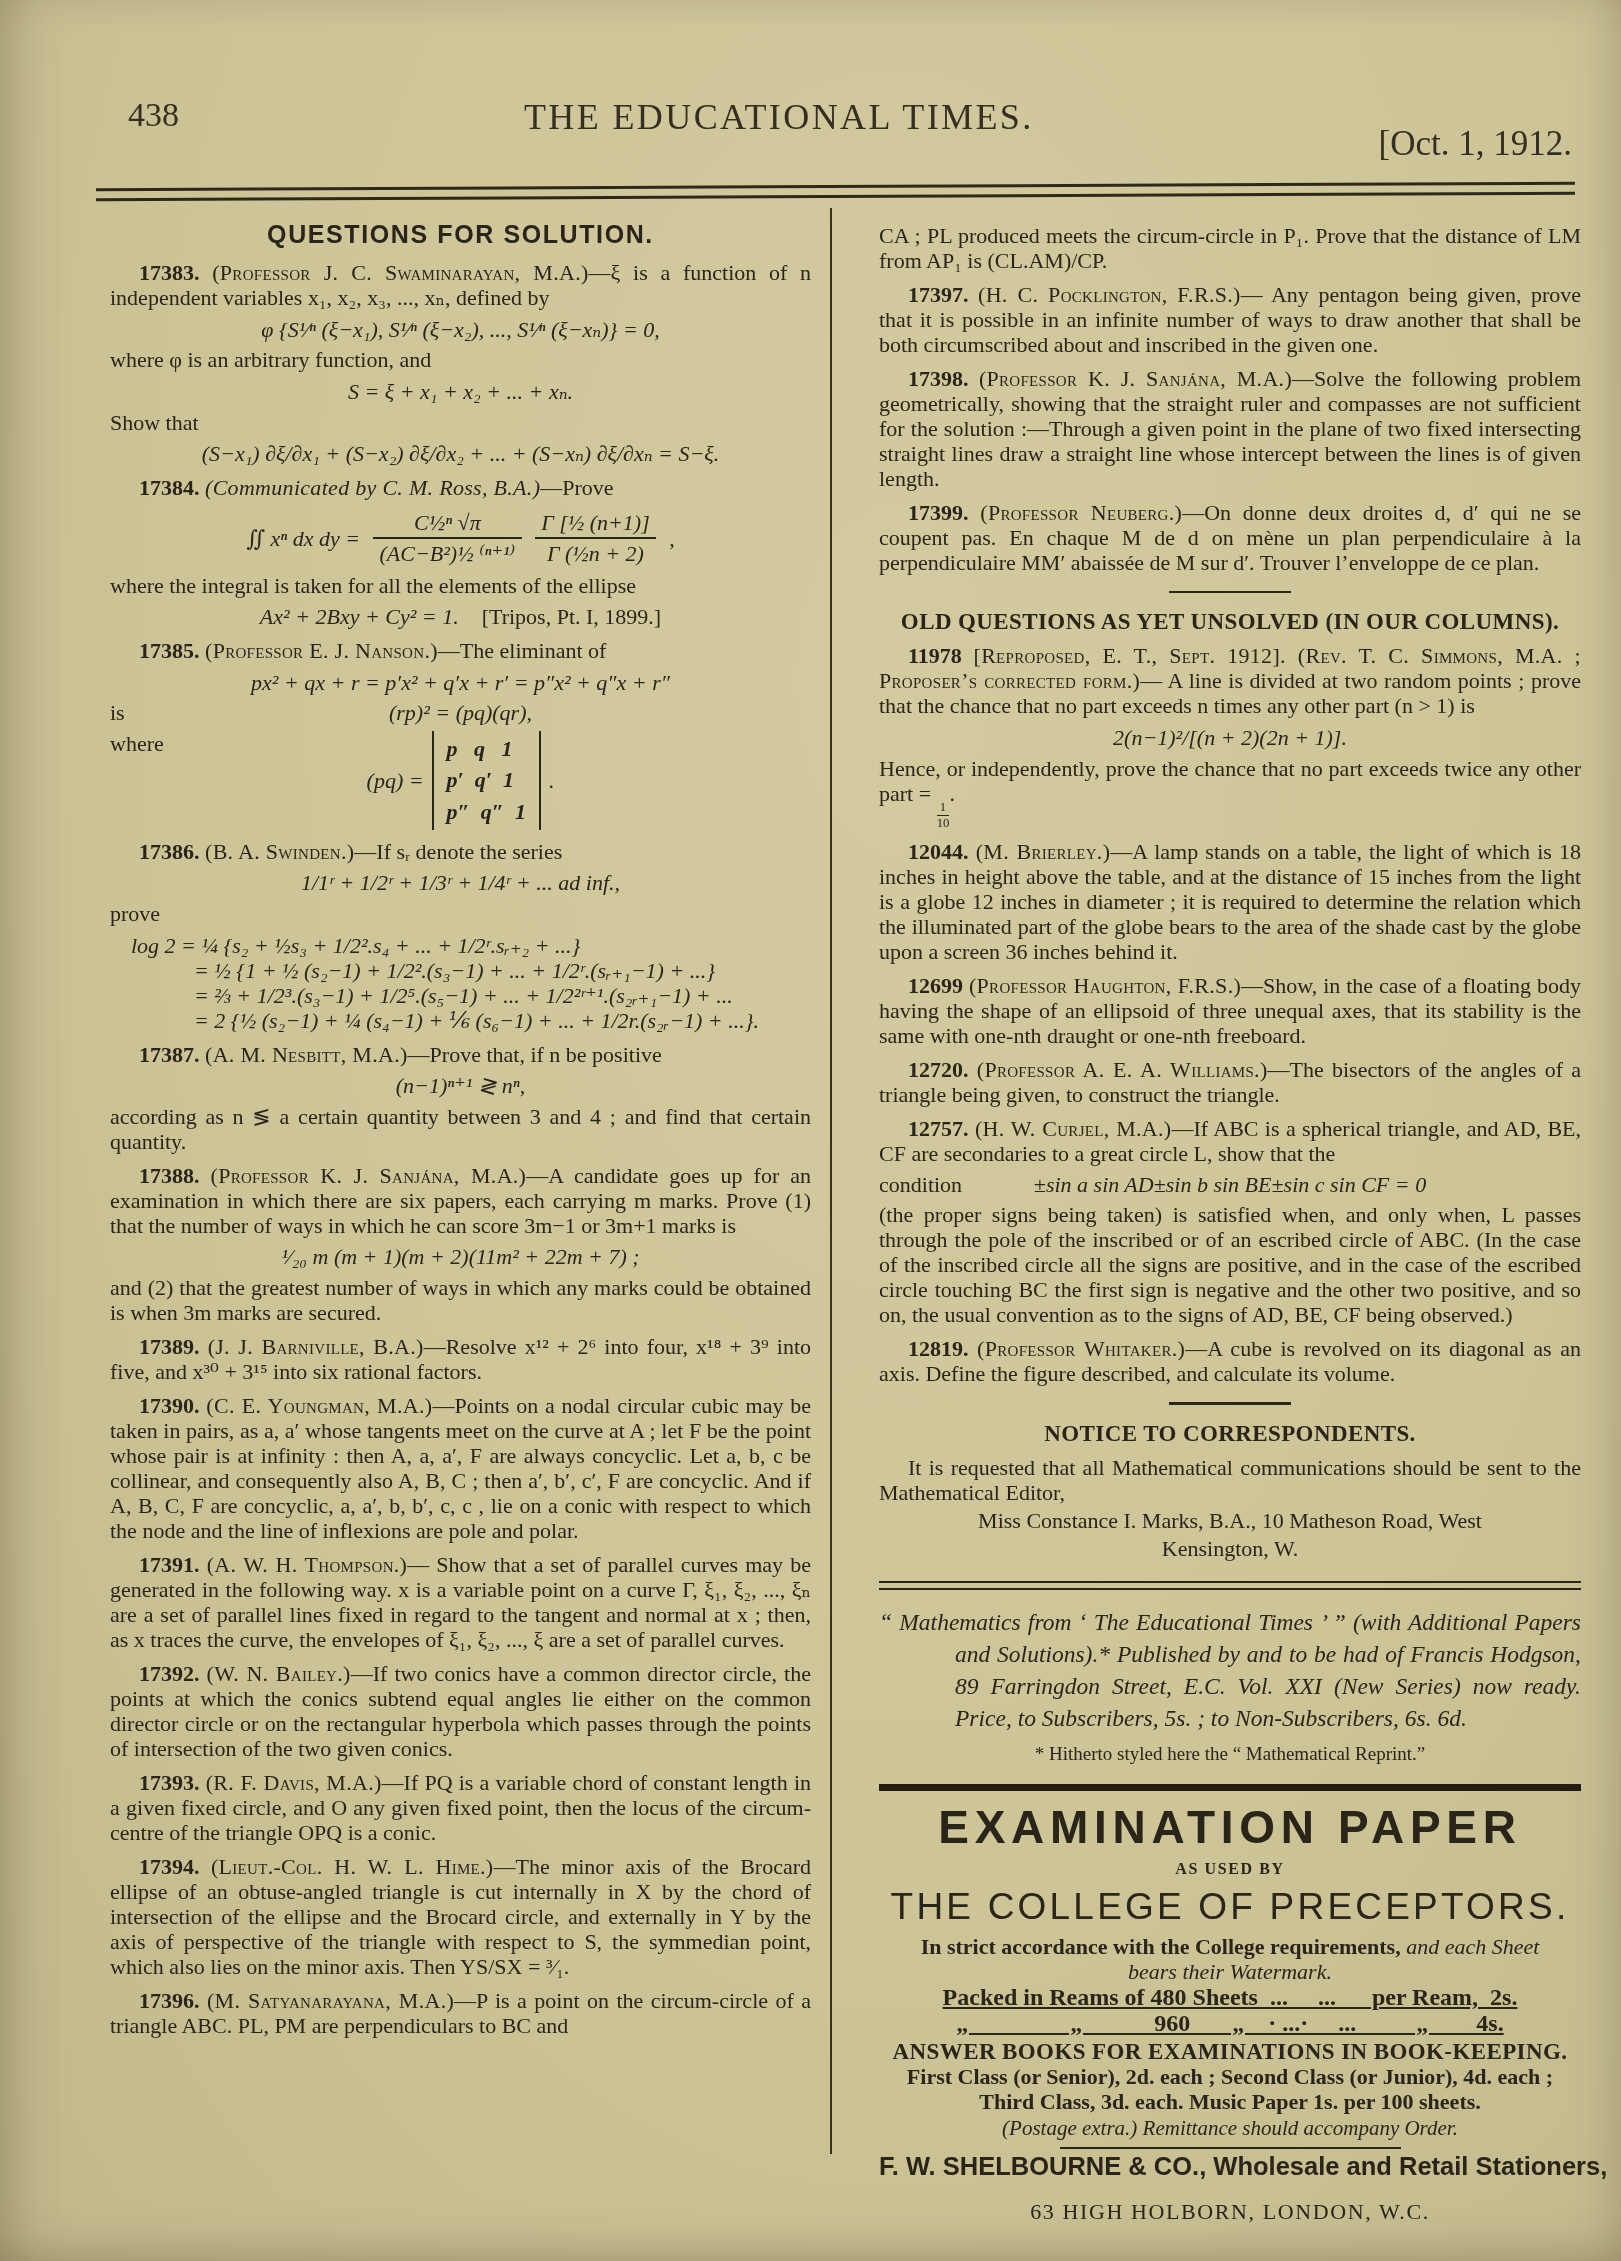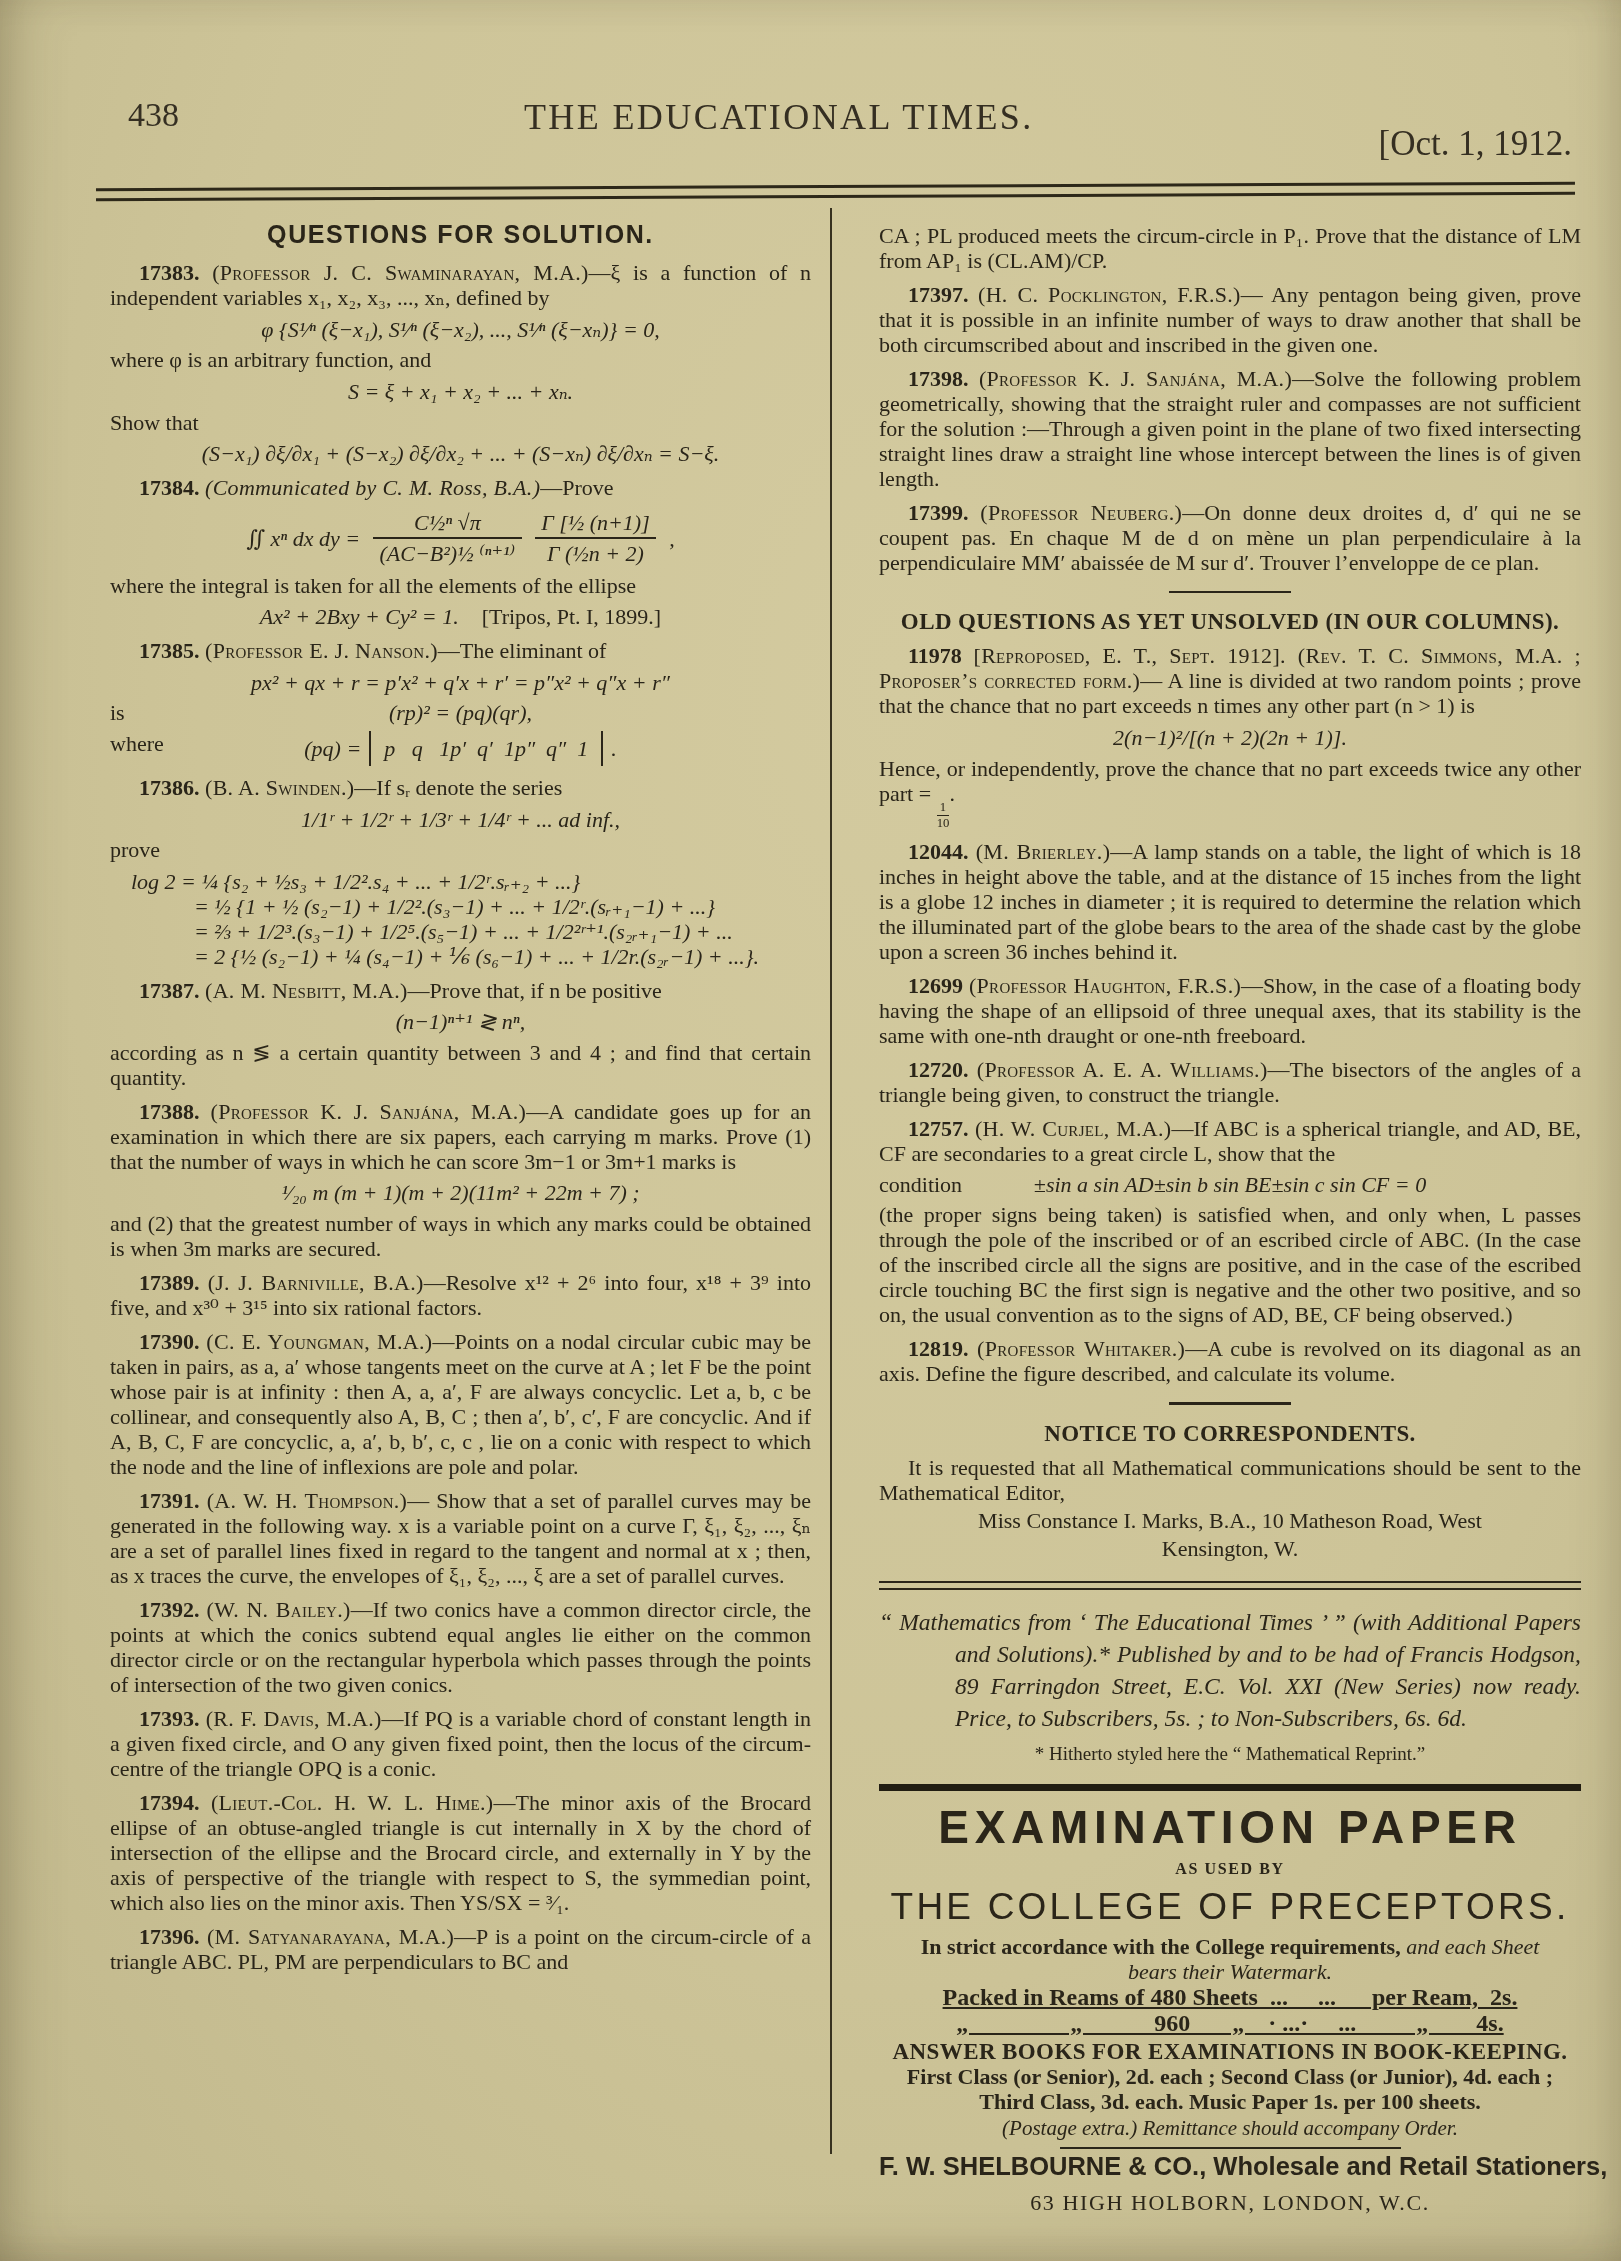--- a/index.html
+++ b/index.html
@@ -39,21 +39,21 @@
   .bigfrac{display:flex;justify-content:center;align-items:center;gap:13px;margin:9.7px 0 4.9px;font-style:italic;}
   .frac{display:inline-flex;flex-direction:column;text-align:center;line-height:1.18;}
   .frac .fn{padding:0 6.5px 1.6px;border-bottom:2px solid #2a2519;}
   .frac .fd{padding:1.6px 6.5px 0;}
   
   .sideline{position:relative;margin:5.7px 0 2.4px;text-indent:0;}
   .sideline .side{position:absolute;left:0;top:0;font-style:normal;}
   .sideline .mid{display:block;text-align:center;font-style:italic;}
   
   .midflex{display:flex;justify-content:center;align-items:center;font-style:italic;}
-  .det{display:inline-flex;flex-direction:row;margin-left:8px;padding:1.6px 13px;border-left:2px solid #2a2519;border-right:2px solid #2a2519;line-height:1.45;}
+  .det{display:inline-flex;flex-direction:column;margin-left:8px;padding:1.6px 13px;border-left:2px solid #2a2519;border-right:2px solid #2a2519;line-height:1.45;font-weight:bold;}
   .det span{white-space:pre;}
   .dtail{margin-left:8px;}
   
   .eqblock{margin:6.5px 0 3.2px;font-style:italic;}
   .eqblock div{padding-left:21px;}
   .eqblock div.eqi{padding-left:84px;}
   
   .ifrac{display:inline-flex;flex-direction:column;font-size:.58em;line-height:1.12;vertical-align:-.85em;text-align:center;}
   .ifrac .fn{border-bottom:1.6px solid currentColor;padding:0 2.4px;}
   
@@ -72,21 +72,21 @@
   .x2{font-weight:bold;font-size:16px;letter-spacing:1.6px;margin-top:4.9px;}
   .x3{font-family:"Liberation Sans","DejaVu Sans",sans-serif;font-size:37px;letter-spacing:3.2px;margin-top:4.9px;line-height:41px;}
   .x4{font-weight:bold;font-size:22px;margin-top:6.5px;line-height:25px;}
   .x4 i{font-weight:normal;}
   .x4i{font-style:italic;font-size:22px;line-height:25px;}
   .x5{font-weight:bold;font-size:24px;line-height:26px;white-space:pre;text-decoration:underline;}
   .x6{font-weight:bold;font-size:23px;margin-top:3.2px;letter-spacing:0.4px;}
   .x7{font-weight:bold;font-size:22px;line-height:25px;}
   .x8{font-style:italic;font-size:21px;margin-top:1.6px;}
   .x9{font-family:"Liberation Sans","DejaVu Sans",sans-serif;font-weight:bold;font-size:25.5px;margin-top:3.2px;letter-spacing:0px;white-space:nowrap;}
-  .x10{font-size:22px;letter-spacing:1.6px;margin-top:11px;}
+  .x10{font-size:22px;letter-spacing:1.6px;margin-top:20px;}
   .exam .srule2{margin:6.5px auto 4.9px;}
 </style>
 </head>
 <body>
 
 <div class="page">
 
   <div class="hdr">
     <span class="pn">438</span>
     <span class="ttl">THE EDUCATIONAL TIMES.</span>

